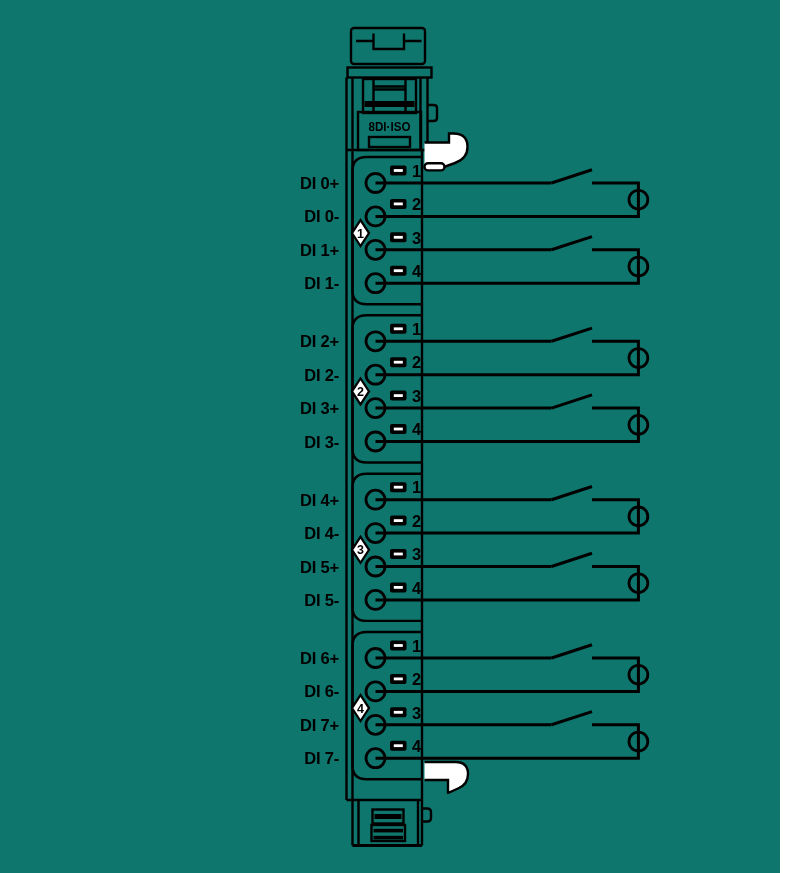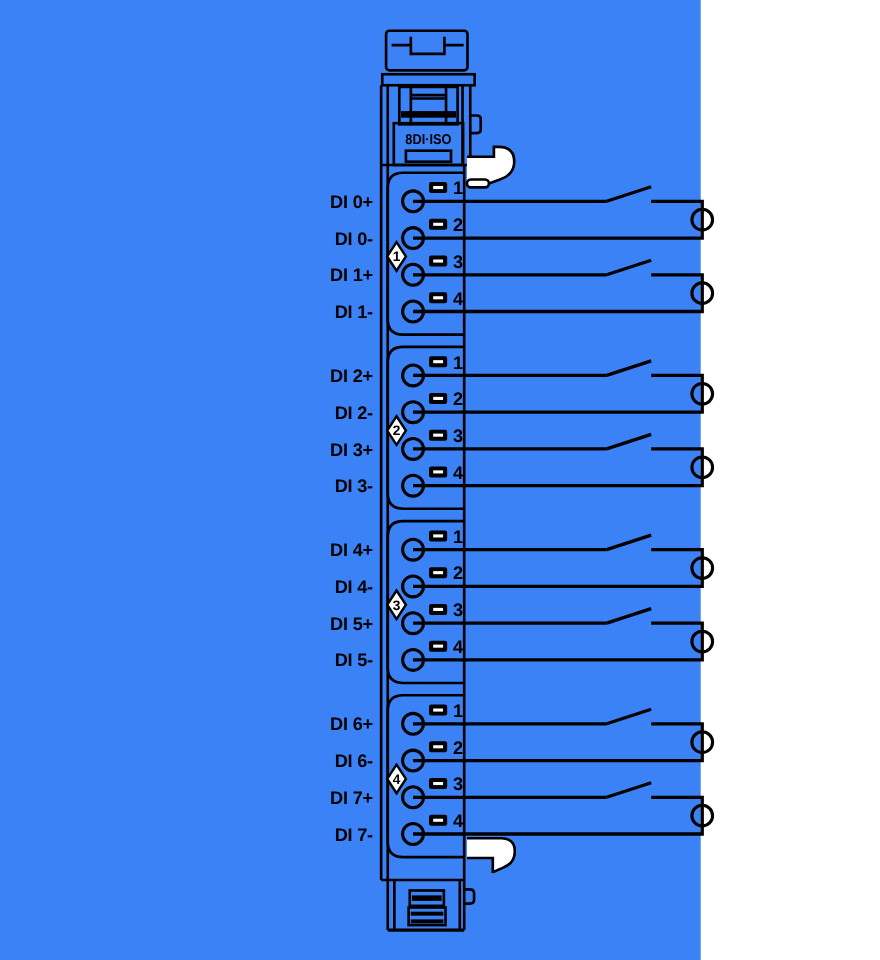--- a/index.html
+++ b/index.html
@@ -1,16 +1,16 @@
 <!DOCTYPE html>
 <html><head>
 <meta charset="utf-8">
 <style>
   html, body { margin: 0; padding: 0; background: #ffffff; }
-  .stage { position: relative; width: 637px; height: 873px; background: #3b82f6; }
+  .stage { position: relative; width: 780px; height: 873px; background: #0f766e; }
   svg text {
     font-family: "Liberation Sans", "DejaVu Sans", sans-serif;
     fill: #000000;
   }
   .lbl  { font-size: 16.5px; font-weight: bold; letter-spacing: -0.2px; }
   .num  { font-size: 16.5px; font-weight: bold; }
   .gnum { font-size: 12.5px; font-weight: bold; }
   .modname { font-size: 13px; font-weight: bold; }
 </style>
 </head>

